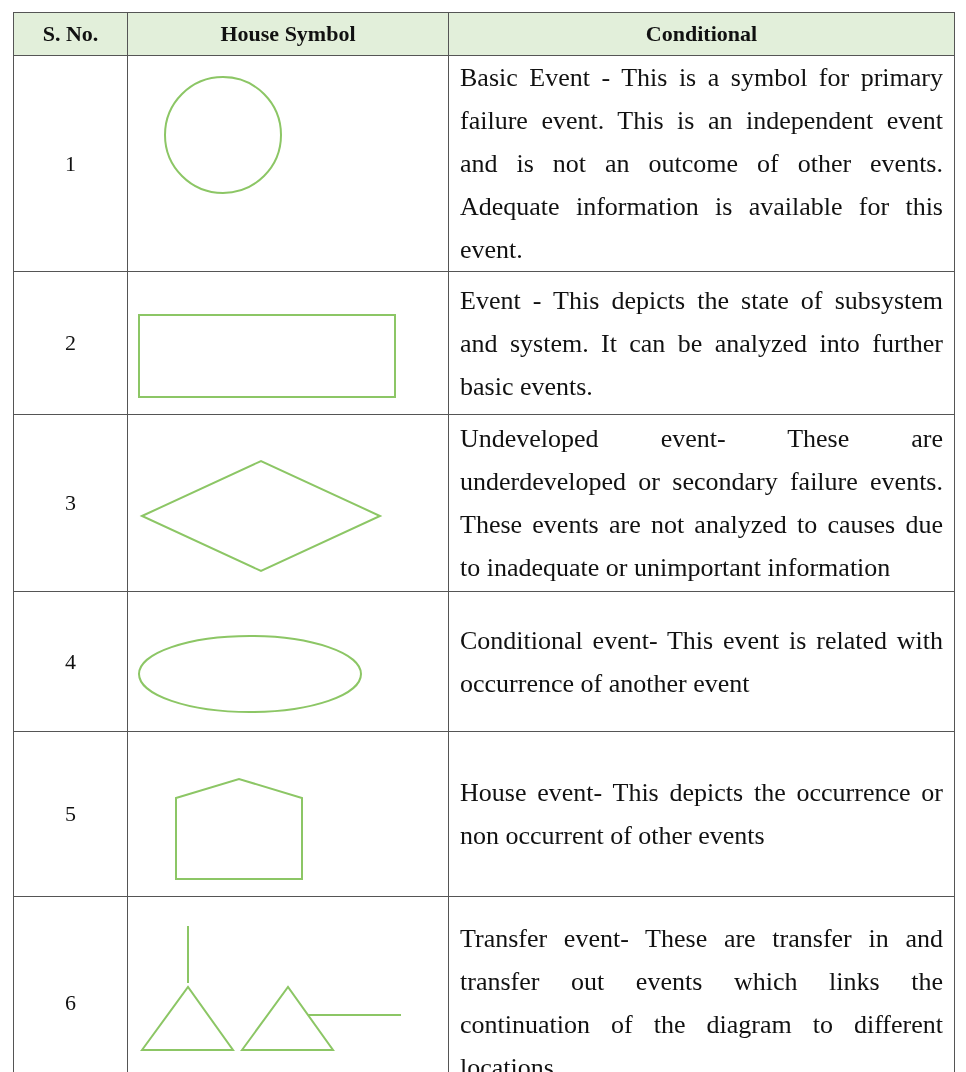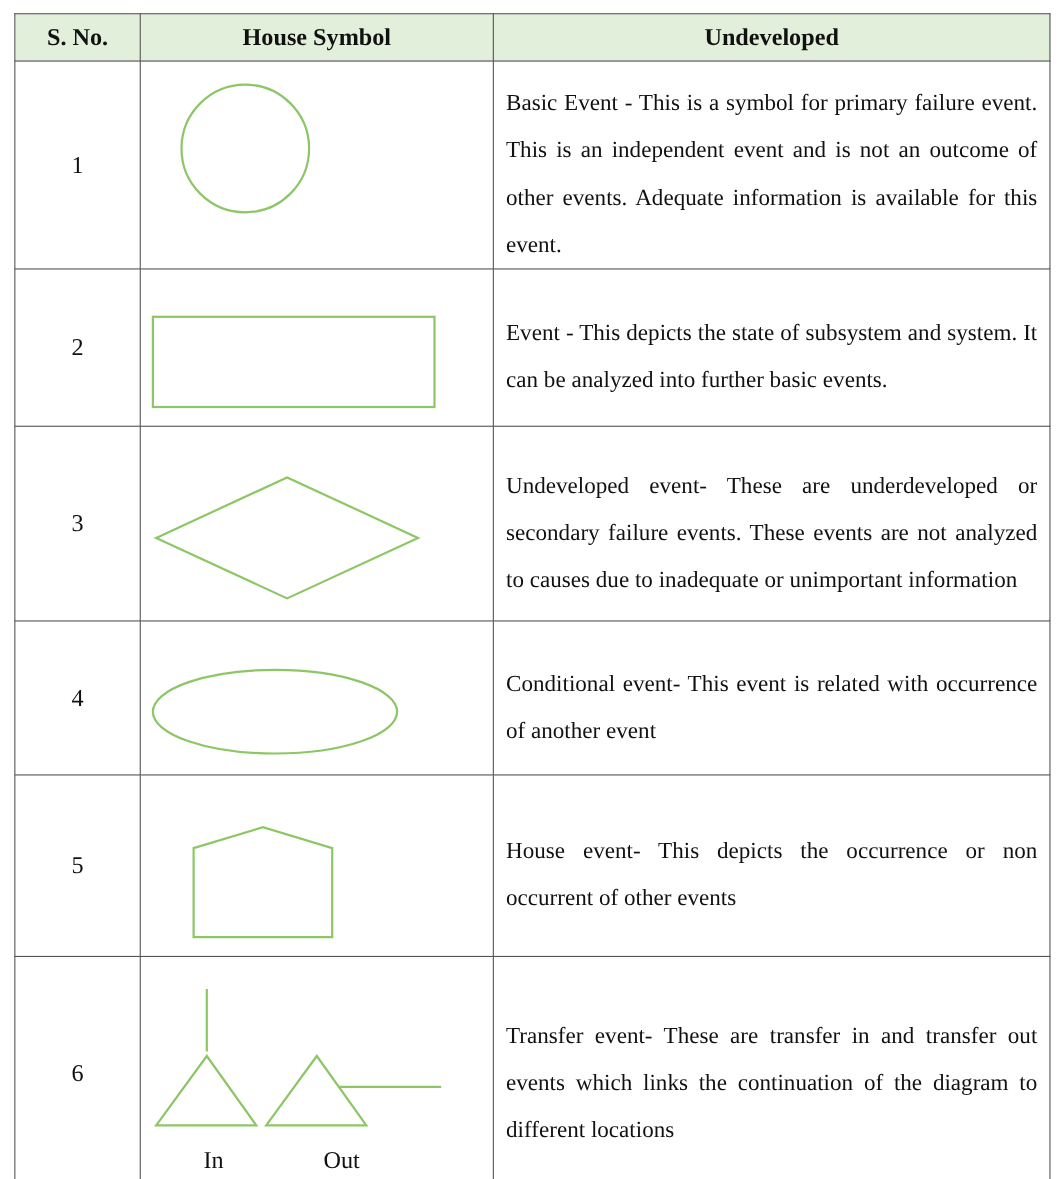--- a/index.html
+++ b/index.html
@@ -3,37 +3,37 @@
 <meta charset="utf-8">
 <style>
   html,body{margin:0;padding:0;background:#fff;}
   body{width:966px;height:1072px;position:relative;overflow:hidden;font-family:"Liberation Serif","DejaVu Serif",serif;color:#111;}
   table{position:absolute;left:13px;top:12px;border-collapse:collapse;table-layout:fixed;width:941px;}
   td,th{border:1.5px solid #555;padding:0;vertical-align:middle;}
   th{background:#e2efda;font-weight:bold;font-size:22px;height:42px;text-align:center;}
   td.num{text-align:center;font-size:22px;}
   td.sym{position:relative;}
   td.sym svg{position:absolute;left:0;top:0;}
-  td.desc{font-size:21px;line-height:43px;padding:16px 11px 0 11px;text-align:justify;}
+  td.desc{font-size:26px;line-height:43px;padding:0 11px 0 11px;text-align:justify;}
   .lbl{position:absolute;font-size:22px;margin-left:22px;}
 </style>
 </head>
 <body>
 
 <table>
   <colgroup>
       <col style="width:114px">
       <col style="width:321px">
       <col style="width:506px">
     </colgroup>
   <tbody>
       <tr>
     <th>S. No.</th>
     <th>House Symbol</th>
-    <th>Undeveloped</th>
+    <th>Conditional</th>
   </tr>
   <tr style="height:174px">
     <td class="num">1</td>
     <td class="sym">
       <svg width="321" height="174">
             <circle cx="95" cy="79" r="58" fill="none" stroke="#8cc665" stroke-width="2"></circle>
           </svg>
     </td>
     <td class="desc">Basic Event - This is a symbol for primary failure event. This is an independent event and is not an outcome of other events.  Adequate information is available for this event.</td>
   </tr>

